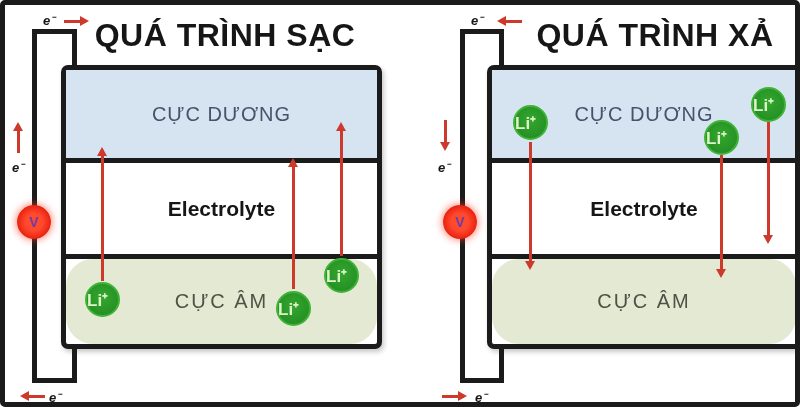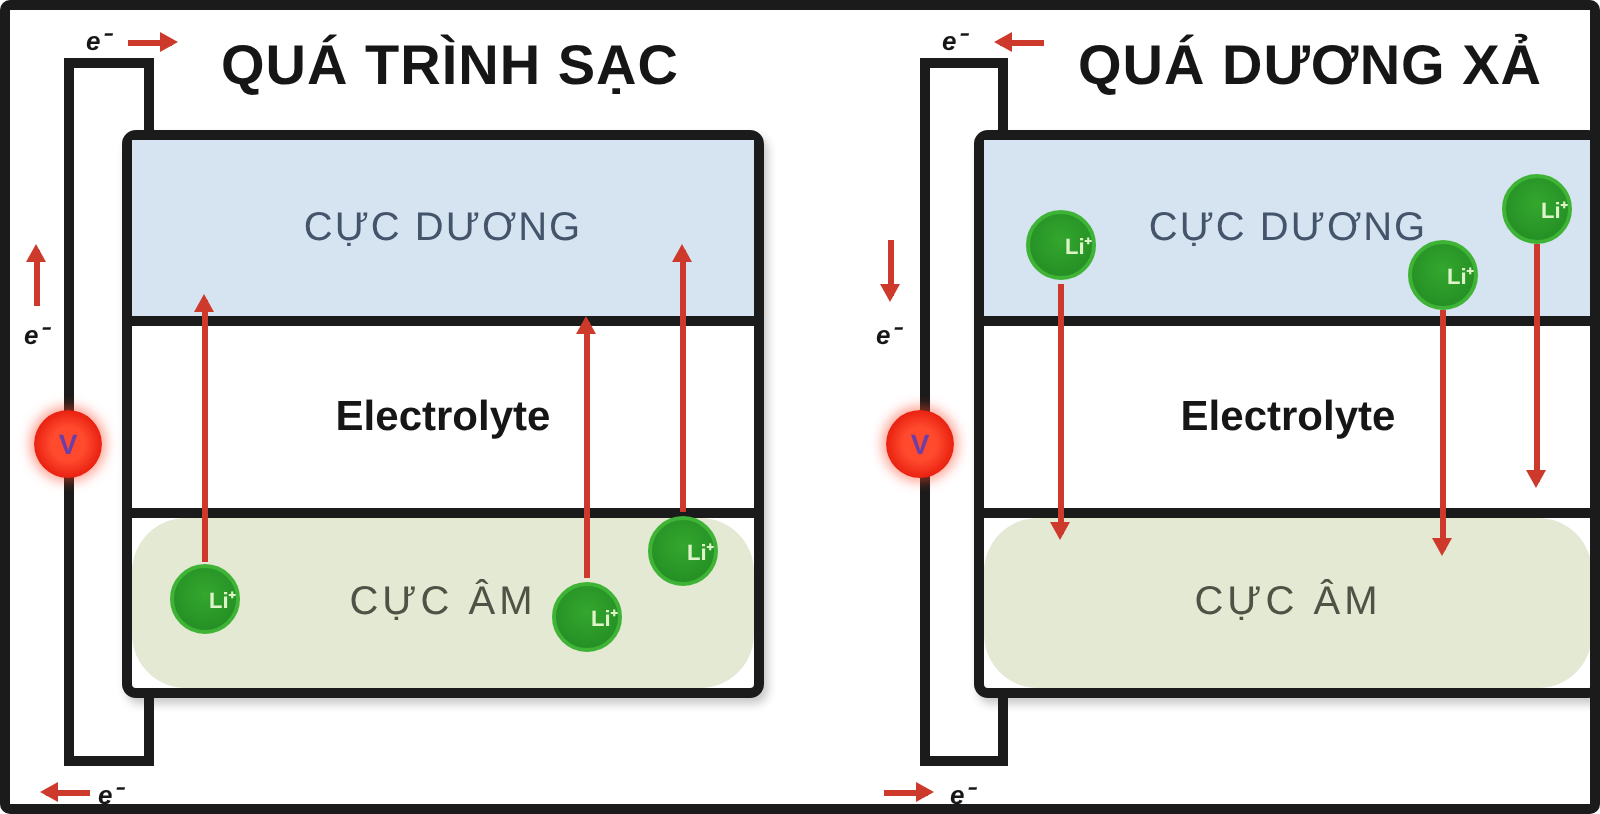--- a/index.html
+++ b/index.html
@@ -2,21 +2,21 @@
 <html><head>
 <meta charset="utf-8">
 <style>
   html,body { margin:0; padding:0; background:#ffffff; }
   #stage {
     position:relative; width:800px; height:407px; box-sizing:border-box;
     background:#ffffff; border:5px solid #1b1b1b; border-radius:5px;
     overflow:hidden; font-family:"Liberation Sans", sans-serif;
   }
   .title {
-    position:absolute; text-align:center; font-weight:bold; font-size:28px;
+    position:absolute; text-align:center; font-weight:bold; font-size:32px;
     color:#161616; letter-spacing:.5px; white-space:nowrap;
   }
   .battery {
     position:absolute; box-sizing:border-box; border:5px solid #1b1b1b;
     border-radius:7px; background:#ffffff; box-shadow:2px 3px 5px rgba(0,0,0,.22);
     z-index:1;
   }
   .layer { position:absolute; left:0; right:0; display:flex; align-items:center; justify-content:center; }
   .layer-pos { background:#d6e4f2;text-align:right; }
   .layer-mid { background:#ffffff; }
@@ -33,22 +33,22 @@
   .a-left::before { content:""; position:absolute; left:-8px; top:-4px;
     border:5px solid transparent; border-right:9px solid #cd3a2c; }
   .a-up::before { content:""; position:absolute; top:-8px; left:-4px;
     border:5px solid transparent; border-bottom:9px solid #cd3a2c; }
   .a-down::after { content:""; position:absolute; bottom:-8px; left:-4px;
     border:5px solid transparent; border-top:9px solid #cd3a2c; }
   .ion {
     position:absolute; width:35px; height:35px; border-radius:50%;
     box-sizing:border-box; border:2px solid #3fb335;
     background:radial-gradient(circle at 50% 42%, #34a72e 0%, #259025 75%, #1f7f1f 100%);
-    display:flex; align-items:center; justify-content:flex-end;
-    color:#dff3c8; font-weight:bold; font-size:11px; z-index:5;
+    display:flex; align-items:center; justify-content:flex-start;
+    color:#dff3c8; font-weight:bold; font-size:17px; z-index:5;
   }
   .volt {
     position:absolute; width:34px; height:34px; border-radius:50%;
     background:radial-gradient(circle, #ff4a2e 35%, #e81f0f 72%, rgba(232,31,15,.45) 100%);
     box-shadow:0 0 6px 2px rgba(255,70,40,.5);
     display:flex; align-items:center; justify-content:center;
     color:#6b3fa8; font-weight:bold; font-size:14px; z-index:6;
   }
   .e-label { position:absolute; font-style:italic; font-weight:bold; font-size:13px; color:#161616; z-index:4; white-space:nowrap; }
 </style>
@@ -100,21 +100,21 @@
     </div>
     <div class="ion" style="left:271px; top:286px;">
       <span>Li⁺</span>
     </div>
     <div class="ion" style="left:319px; top:253px;">
       <span>Li⁺</span>
     </div>
   </div>
 
   <div>
-    <div class="title" style="left:510px; top:12px; width:280px;">QUÁ DƯƠNG XẢ</div>
+    <div class="title" style="left:510px; top:12px; width:280px;">QUÁ TRÌNH XẢ</div>
 
     <div class="wire" style="left:455px; top:24px; width:5px; height:354px;"></div>
     <div class="wire" style="left:455px; top:24px; width:44px; height:5px;"></div>
     <div class="wire" style="left:494px; top:24px; width:5px; height:41px;"></div>
     <div class="wire" style="left:494px; top:339px; width:5px; height:39px;"></div>
     <div class="wire" style="left:455px; top:373px; width:44px; height:5px;"></div>
 
     <span class="e-label" style="left:466px; top:6px;">e⁻</span>
     <div class="arr h a-left" style="left:495px; top:15px; width:22px;"></div>
     <div class="arr v a-down" style="left:439px; top:115px; height:28px;"></div>

